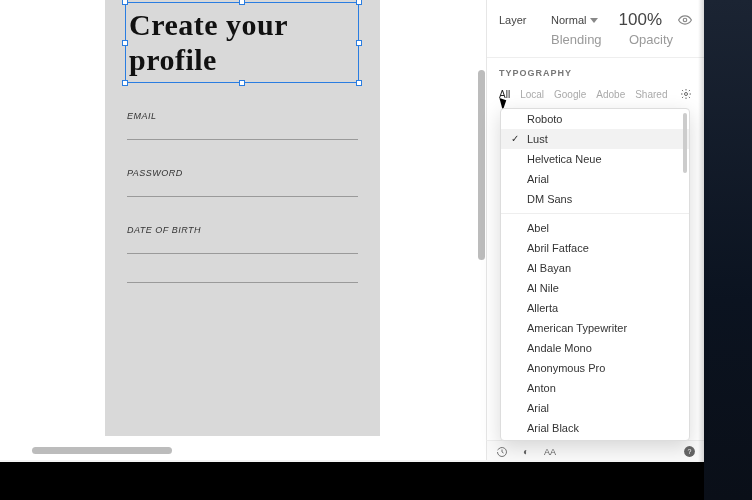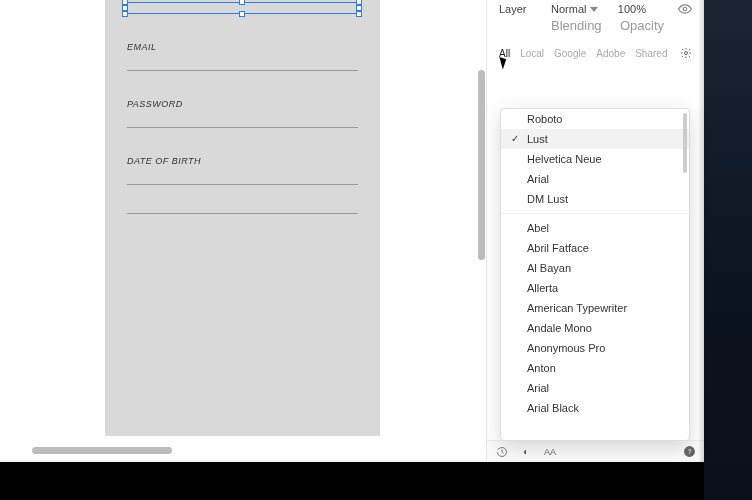--- a/index.html
+++ b/index.html
@@ -90,53 +90,53 @@
   .inspector {
     position: absolute;
     left: 486px; top: 0;
     width: 218px; height: 460px;
     background: #fff;
     border-left: 1px solid #e6e6e6;
   }
   .layer-row {
     display: flex;
     align-items: center;
-    padding: 2px 12px 2px 12px;
+    padding: 10px 12px 2px 12px;
     gap: 12px;
   }
   .layer-label {
     font-size: 11px;
     color: #444;
     width: 40px;
   }
   .blend-select {
     font-size: 11px; color: #444;
     display: flex; align-items: center; gap: 4px;
   }
   .chev {
     width: 0; height: 0;
     border-left: 4px solid transparent;
     border-right: 4px solid transparent;
     border-top: 5px solid #888;
   }
-  .opacity-val { font-size: 11px; color: #444; margin-left: auto; margin-right: 20px; }
+  .opacity-val { font-size: 17px; color: #444; margin-left: auto; margin-right: 4px; }
   .eye {
     width: 14px; height: 14px;
   }
   .eye svg { width: 14px; height: 14px; }
   .subrow {
     display: flex;
     padding: 0 12px 10px 12px;
     font-size: 13px;
     color: #9a9a9a;
     gap: 12px;
   }
   .subrow .s1 { width: 40px; }
   .subrow .s2 { margin-left: 0; }
-  .subrow .s3 { margin-left: auto; margin-right: 28px; text-align: right; }
+  .subrow .s3 { margin-left: auto; margin-right: 19px; text-align: right; }
 
   .section-hdr {
     border-top: 1px solid #eee;
     padding: 10px 12px 6px 12px;
     font-size: 9px;
     letter-spacing: 1px;
     color: #777;
     font-weight: 600;
   }
 
@@ -258,20 +258,21 @@
     width: 704px; height: 2px;
     background: #f4f4f4;
   }
 </style>
 </head>
 <body>
 
 <div class="canvas-wrap">
   <div class="artboard">
     <div class="selected-text">
+      <span>Create your profile</span>
       <div class="sel-box">
         <div class="handle h-tl"></div>
         <div class="handle h-tm"></div>
         <div class="handle h-tr"></div>
         <div class="handle h-ml"></div>
         <div class="handle h-mr"></div>
         <div class="handle h-bl"></div>
         <div class="handle h-bm"></div>
         <div class="handle h-br"></div>
       </div>
@@ -314,20 +315,21 @@
           <circle cx="12" cy="12" r="3" fill="none" stroke="#888" stroke-width="2"></circle>
         </svg>
     </div>
   </div>
   <div class="subrow">
     <span class="s1"></span>
     <span class="s2">Blending</span>
     <span class="s3">Opacity</span>
   </div>
 
+  <div class="section-hdr">TYPOGRAPHY</div>
   <div class="tabs" style="position:relative;">
     <span class="tab active">All</span>
     <span class="tab">Local</span>
     <span class="tab">Google</span>
     <span class="tab">Adobe</span>
     <span class="tab">Shared</span>
     <span class="gear">
       <svg viewBox="0 0 24 24">
           <circle cx="12" cy="12" r="3" fill="none" stroke="#666" stroke-width="2"></circle>
           <path fill="none" stroke="#666" stroke-width="2" d="M12 2v3M12 19v3M4.2 4.2l2.1 2.1M17.7 17.7l2.1 2.1M2 12h3M19 12h3M4.2 19.8l2.1-2.1M17.7 6.3l2.1-2.1"></path>
@@ -336,25 +338,26 @@
     <div class="cursor-arrow"></div>
   </div>
 </div>
 
 <div class="font-pop">
   <div class="font-list">
     <div class="font-item">Roboto</div>
     <div class="font-item sel hl">Lust</div>
     <div class="font-item">Helvetica Neue</div>
     <div class="font-item">Arial</div>
-    <div class="font-item">DM Lust</div>
+    <div class="font-item">DM Sans</div>
     <div class="font-divider"></div>
     <div class="font-item">Abel</div>
     <div class="font-item">Abril Fatface</div>
     <div class="font-item">Al Bayan</div>
+    <div class="font-item">Al Nile</div>
     <div class="font-item">Allerta</div>
     <div class="font-item">American Typewriter</div>
     <div class="font-item">Andale Mono</div>
     <div class="font-item">Anonymous Pro</div>
     <div class="font-item">Anton</div>
     <div class="font-item">Arial</div>
     <div class="font-item">Arial Black</div>
 
     <div class="font-scroll-track"></div>
   </div>

